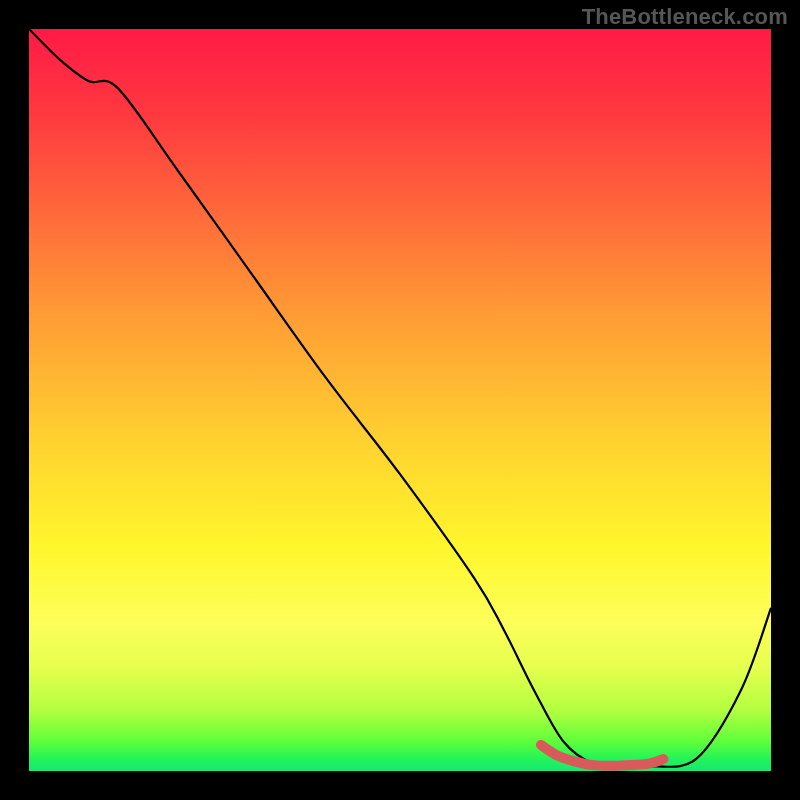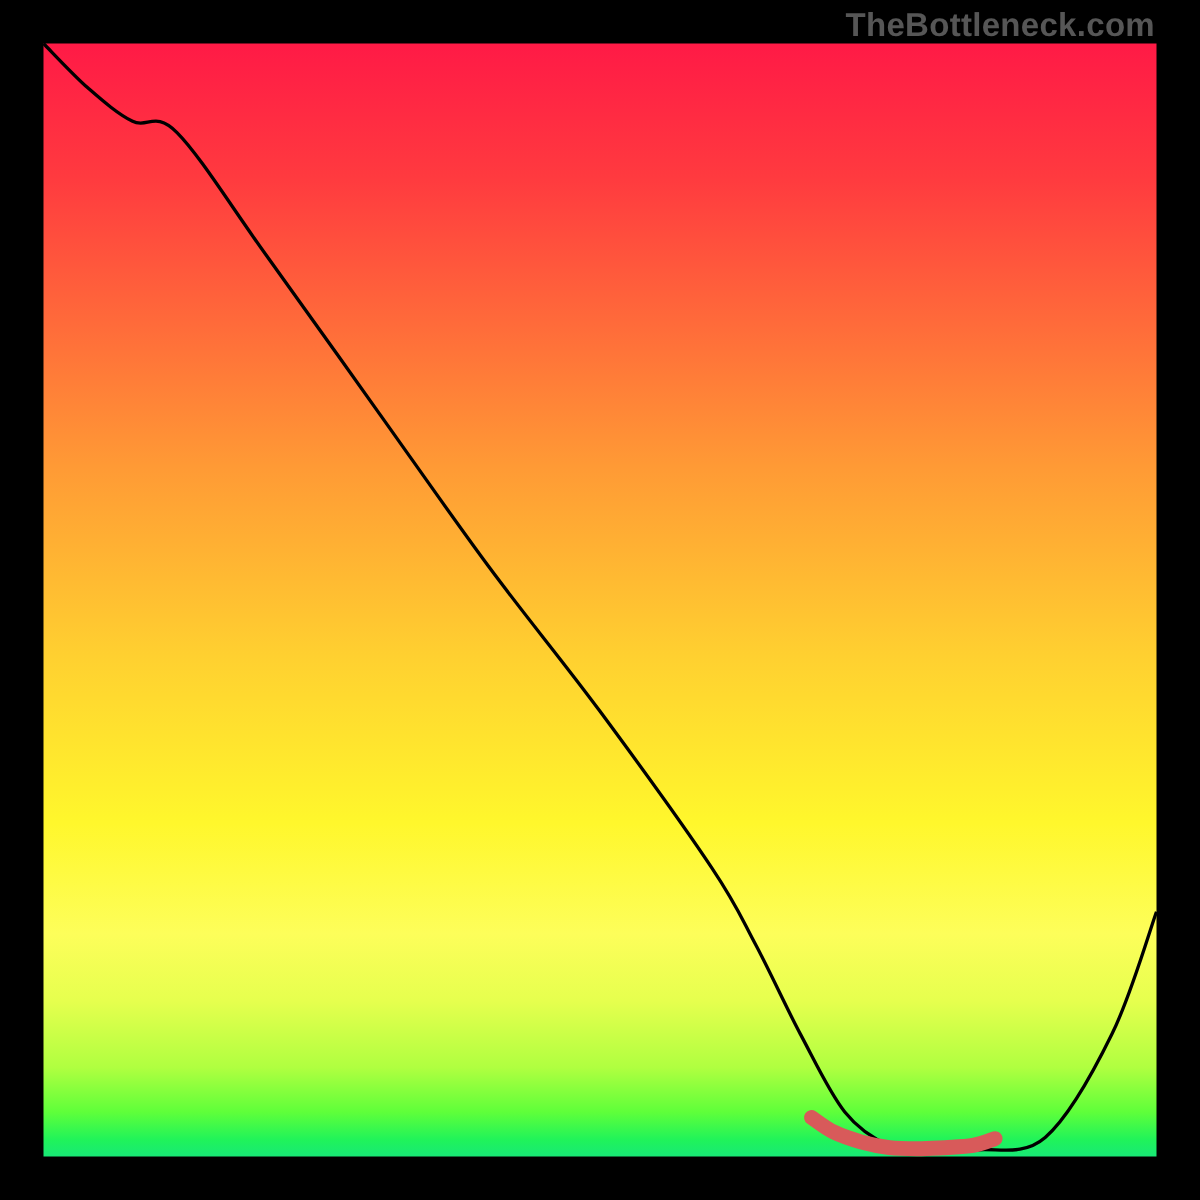--- a/index.html
+++ b/index.html
@@ -37,21 +37,21 @@
       #e6ff4e 86%,
       #b0ff40 92%,
       #5fff3a 96%,
       #20f35a 98.5%,
       #18e876 100%
     );
   }
   .watermark {
     position: absolute;
     top: 4px;
-    right: 30px;
+    right: 12px;
     font-size: 22px;
     font-weight: 600;
     color: #565656;
     letter-spacing: 0.2px;
     user-select: none;
     margin-left: 40px;
   }
   svg.curve {
     position: absolute;
     left: 0;

